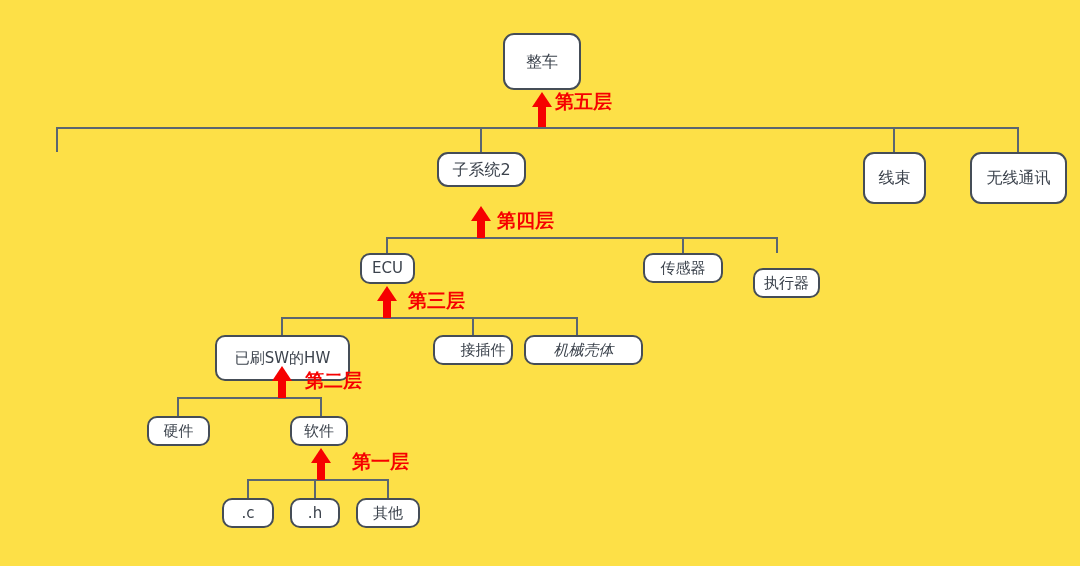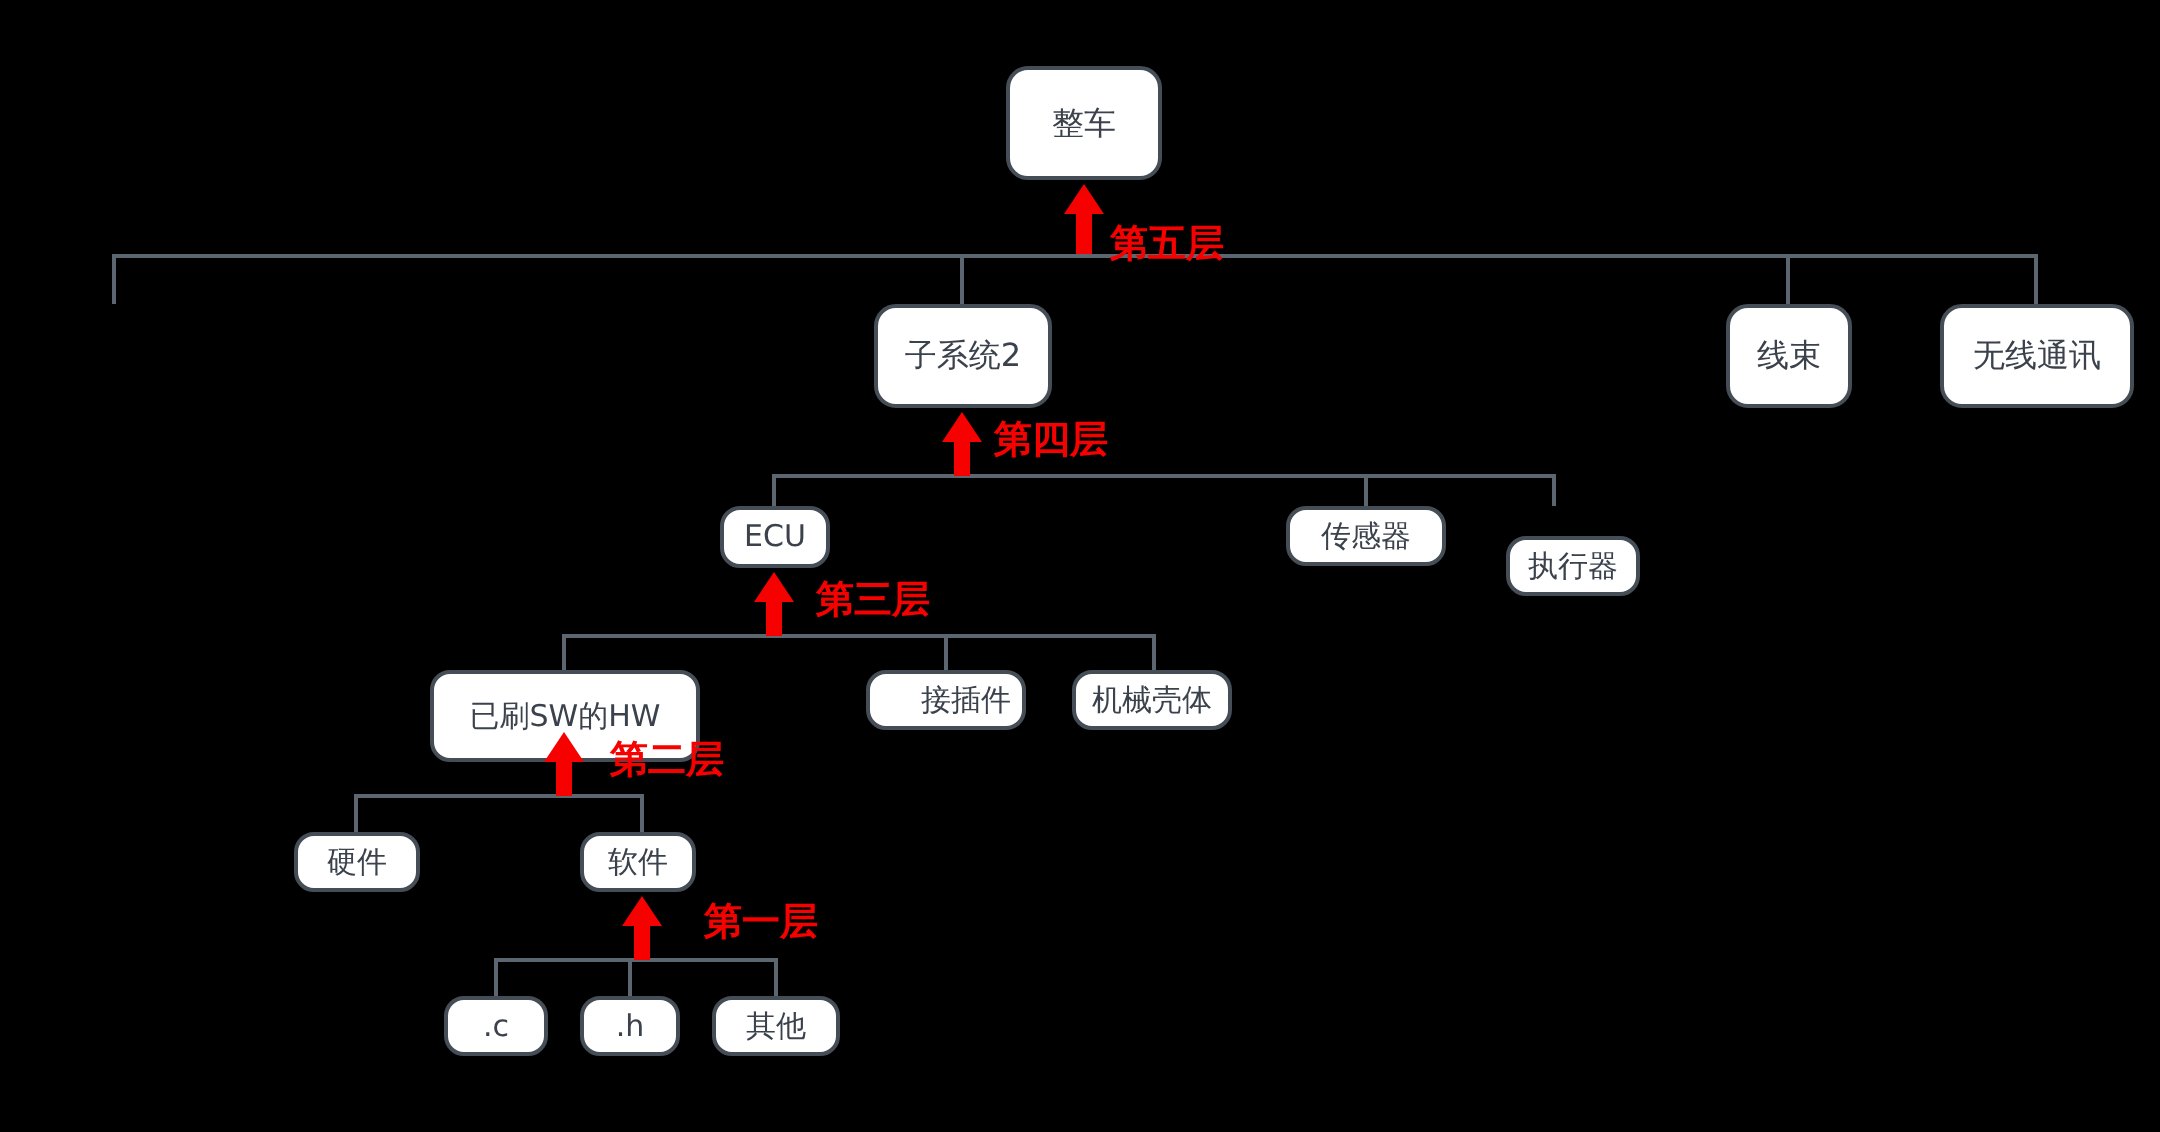--- a/index.html
+++ b/index.html
@@ -1,17 +1,17 @@
 <!DOCTYPE html>
 <html><head>
 <meta charset="utf-8">
 <style>
   html,body{margin:0;padding:0;background:#ffffff;}
   .canvas{
-    position:relative;width:1080px;height:566px;background:#000000;overflow:hidden;
+    position:relative;width:1080px;height:566px;background:#fde047;overflow:hidden;
     font-family:"DejaVu Sans","Liberation Sans",sans-serif;
   }
   .node{
     position:absolute;box-sizing:border-box;background:#ffffff;
     border:2.5px solid #454d57;border-radius:10px;
     display:flex;align-items:center;justify-content:center;
     color:#3b424c;font-size:15px;line-height:1;white-space:nowrap;
     z-index:3;
   }
   .node-lg{font-size:16px;border-radius:11px;}
@@ -39,23 +39,23 @@
   <div class="hline" style="left:56px;top:127px;width:963px;"></div>
   <div class="vline" style="left:56px;top:127px;height:25px;"></div>
   <div class="vline" style="left:480px;top:127px;height:25px;"></div>
   <div class="vline" style="left:893px;top:127px;height:25px;"></div>
   <div class="vline" style="left:1017px;top:127px;height:25px;"></div>
 
   <div class="arrow" style="left:532px;top:92px;">
     <div class="head"></div>
     <div class="shaft" style="height:20px;"></div>
   </div>
-  <div class="lvl-label" style="left:555px;top:113px;">第五层</div>
+  <div class="lvl-label" style="left:555px;top:92px;">第五层</div>
 
-  <div class="node node-lg" style="left:437px;top:152px;width:89px;height:52px;">子系统2</div>
+  <div class="node node-lg" style="left:437px;top:152px;width:89px;height:35px;">子系统2</div>
   <div class="node node-lg" style="left:863px;top:152px;width:63px;height:52px;">线束</div>
   <div class="node node-lg" style="left:970px;top:152px;width:97px;height:52px;">无线通讯</div>
 
   <div class="hline" style="left:386px;top:237px;width:392px;"></div>
   <div class="vline" style="left:386px;top:237px;height:16px;"></div>
   <div class="vline" style="left:682px;top:237px;height:16px;"></div>
   <div class="vline" style="left:776px;top:237px;height:16px;"></div>
 
   <div class="arrow" style="left:471px;top:206px;">
     <div class="head"></div>
@@ -73,21 +73,21 @@
   <div class="vline" style="left:576px;top:317px;height:18px;"></div>
 
   <div class="arrow" style="left:377px;top:286px;">
     <div class="head"></div>
     <div class="shaft" style="height:17px;"></div>
   </div>
   <div class="lvl-label" style="left:408px;top:291px;">第三层</div>
 
   <div class="node" style="left:215px;top:335px;width:135px;height:46px;">已刷SW的HW</div>
   <div class="node" style="left:433px;top:335px;width:80px;height:30px;padding-left:20px;">接插件</div>
-  <div class="node" style="left:536px;top:335px;width:80px;height:30px;">机械壳体</div>
+  <div class="node" style="left:524px;top:335px;width:119px;height:30px;font-style:italic;">机械壳体</div>
 
   <div class="hline" style="left:177px;top:397px;width:145px;"></div>
   <div class="vline" style="left:177px;top:397px;height:19px;"></div>
   <div class="vline" style="left:320px;top:397px;height:19px;"></div>
 
   <div class="arrow" style="left:272px;top:366px;">
     <div class="head"></div>
     <div class="shaft" style="height:17px;"></div>
   </div>
   <div class="lvl-label" style="left:305px;top:371px;">第二层</div>

